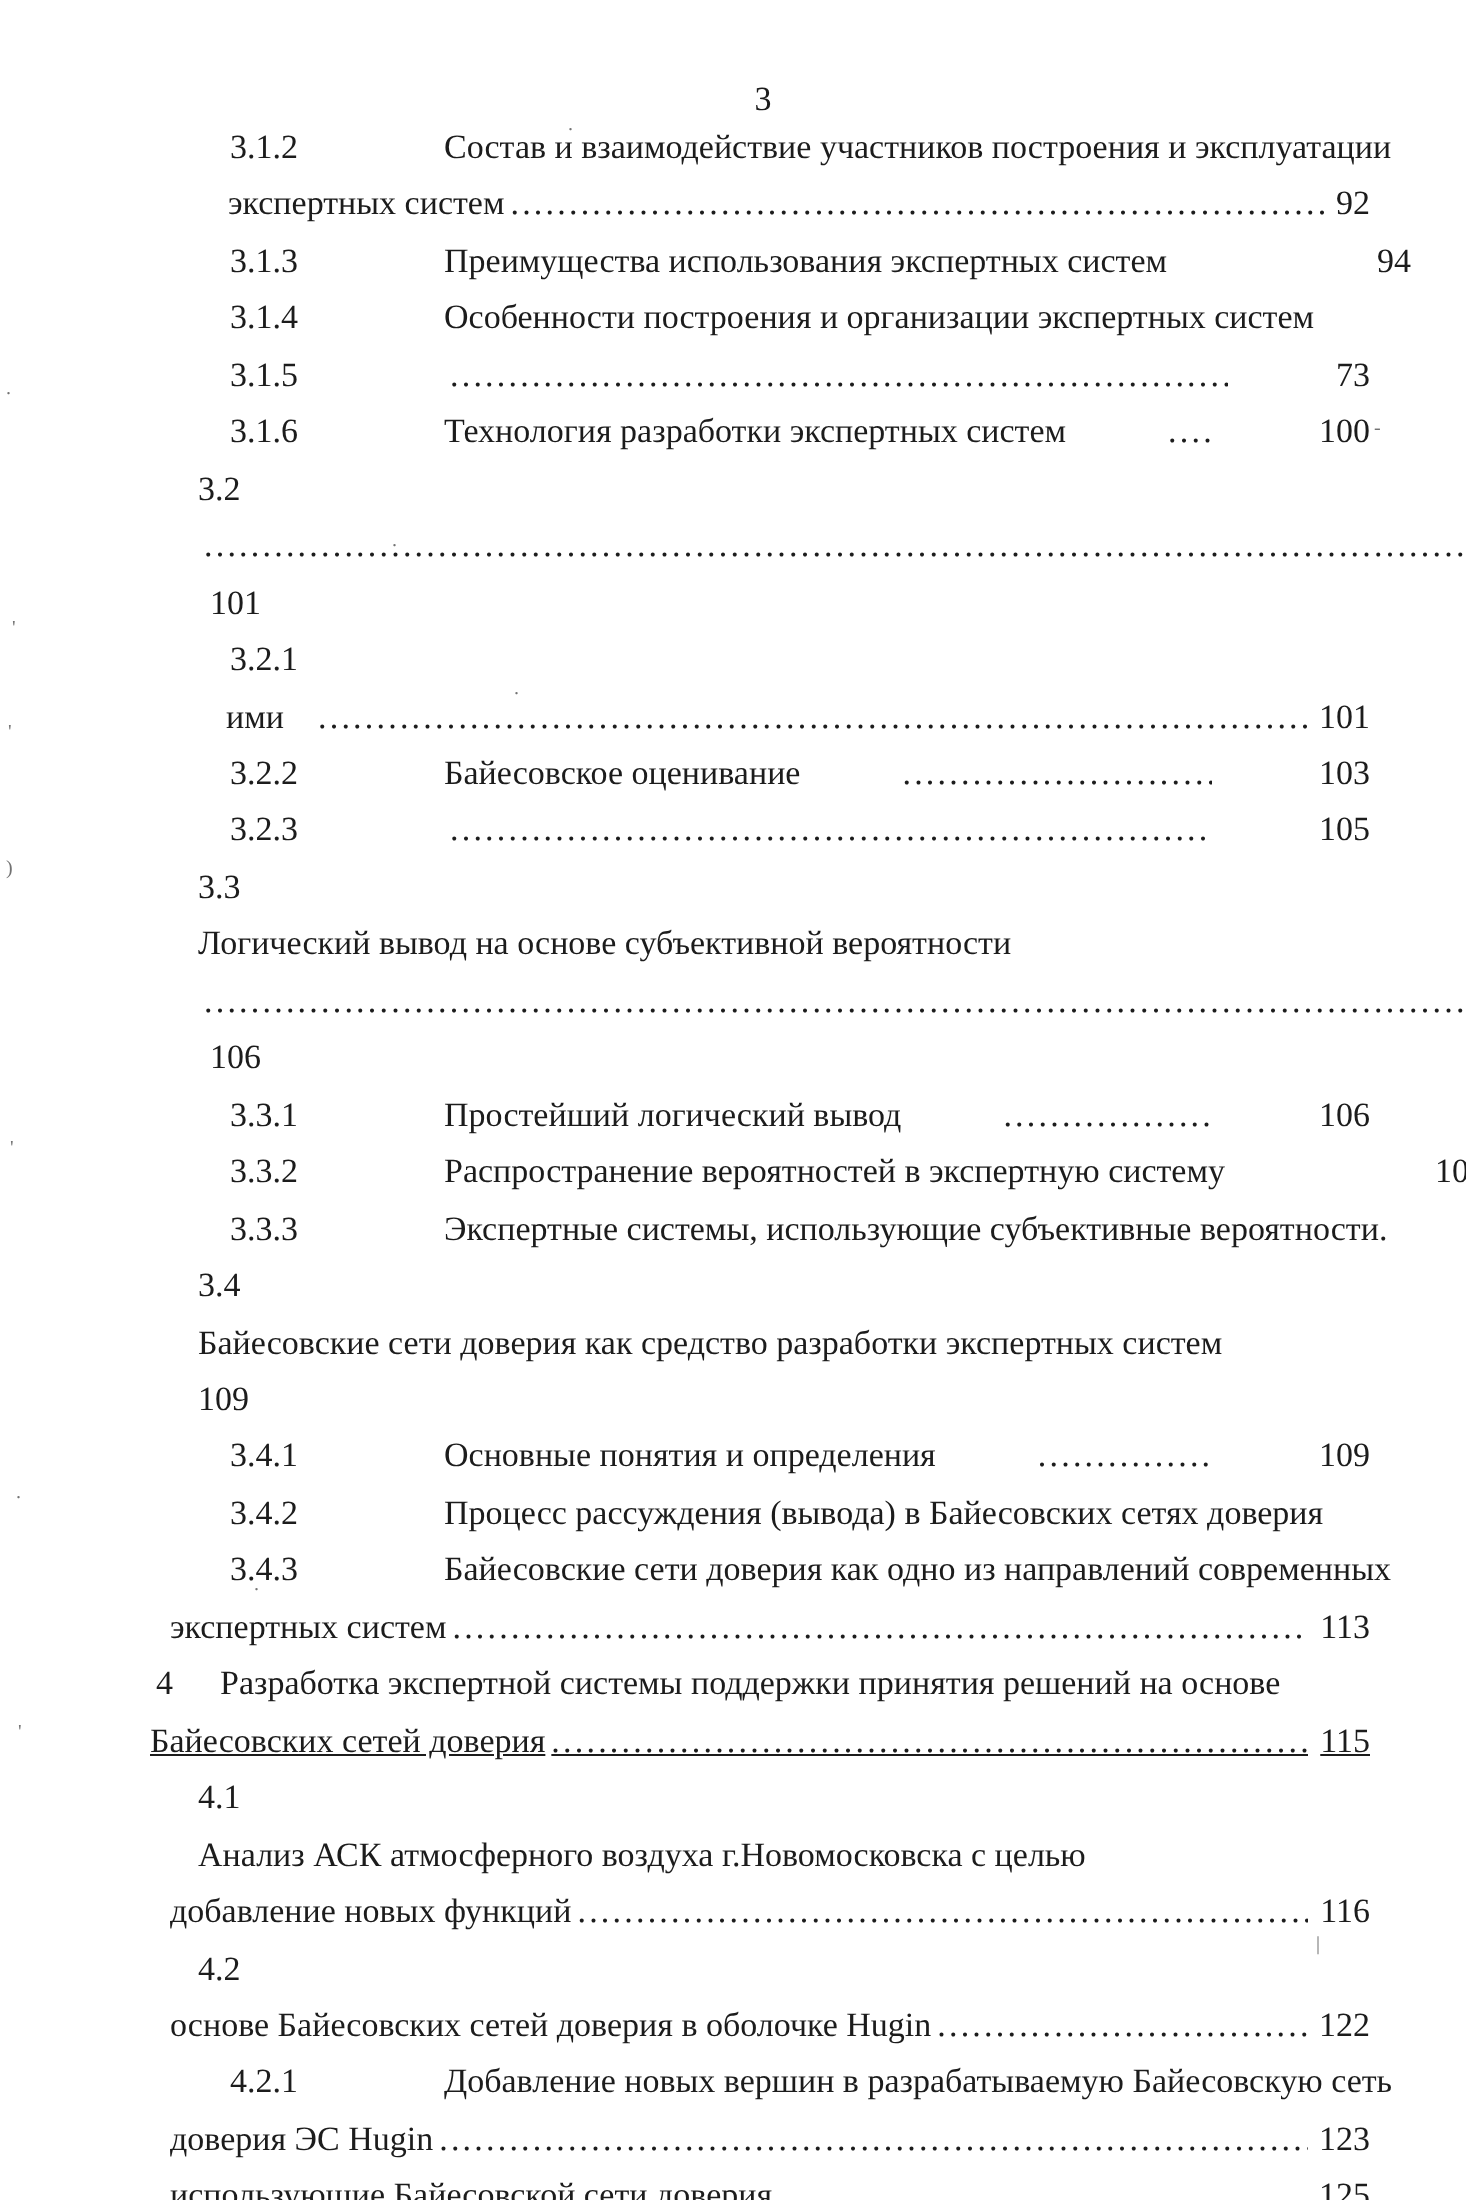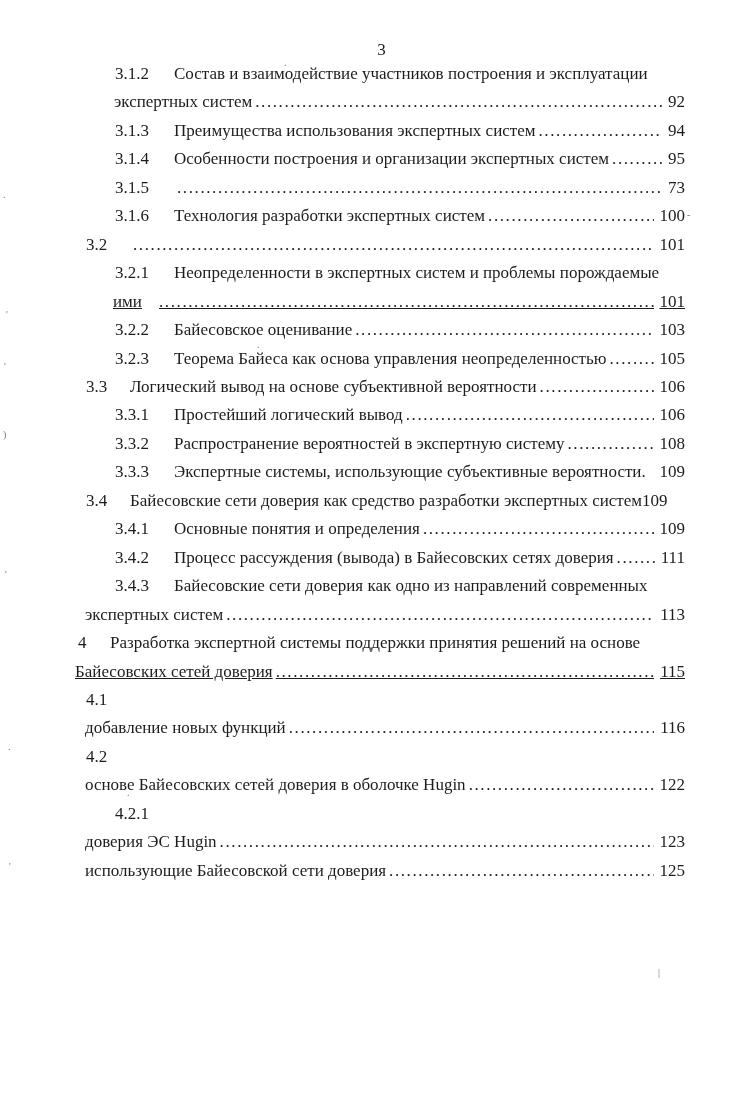--- a/index.html
+++ b/index.html
@@ -20,23 +20,23 @@
     position:absolute; top:60px; left:78px; width:607px;
   }
   .row {
     display:flex; align-items:baseline;
     line-height:28.45px; font-size:17px;
     white-space:nowrap;
   }
   .row .num  { flex:none; }
   .row .text { flex:none; }
   .l1  { margin-left:0;    } .l1 .num  { width:32px; }
-  .l2  { margin-left:8px; } .l2 .num  { width:44px; }
-  .l3  { margin-left:37px; } .l3 .num  { width:59px; }
-  .tab3{ margin-left:35px;text-decoration:underline; } .tab3 .num{ width:43px; }
+  .l2  { margin-left:21px;flex-direction:column; } .l2 .num  { width:44px; }
+  .l3  { margin-left:37px;gap:48px; } .l3 .num  { width:59px; }
+  .tab3{ margin-left:35px; } .tab3 .num{ width:43px; }
   .c0  { margin-left:-3px;text-decoration:underline; }
   .c1  { margin-left:7px;  }
   .c3  { margin-left:36px; }
   .leader {
     flex:1 1 auto; overflow:hidden;
     padding-left:3px;
     white-space:nowrap;
   }
   .leader.dots::before {
     content:"........................................................................................................................................................................................................";
@@ -87,36 +87,34 @@
         <span class="leader dots"></span>
         <span class="pref">100</span>
       </div>
       <div class="row l2">
         <span class="num">3.2</span>
         <span class="leader dots"></span>
         <span class="pref">101</span>
       </div>
       <div class="row l3">
         <span class="num">3.2.1</span>
-        <span class="text">Неопределенности в экспертных систем и проблемы порождаемые</span>
       </div>
       <div class="row tab3">
         <span class="num">ими</span>
         <span class="leader dots"></span>
         <span class="pref">101</span>
       </div>
       <div class="row l3">
         <span class="num">3.2.2</span>
         <span class="text">Байесовское оценивание</span>
         <span class="leader dots"></span>
         <span class="pref">103</span>
       </div>
       <div class="row l3">
         <span class="num">3.2.3</span>
-        <span class="text">Теорема Байеса как основа управления неопределенностью</span>
         <span class="leader dots"></span>
         <span class="pref">105</span>
       </div>
       <div class="row l2">
         <span class="num">3.3</span>
         <span class="text">Логический вывод на основе субъективной вероятности</span>
         <span class="leader dots"></span>
         <span class="pref">106</span>
       </div>
       <div class="row l3">
@@ -167,36 +165,38 @@
         <span class="num">4</span>
         <span class="text">Разработка экспертной системы поддержки принятия решений на основе</span>
       </div>
       <div class="row c0">
         <span class="text">Байесовских сетей доверия</span>
         <span class="leader dots"></span>
         <span class="pref">115</span>
       </div>
       <div class="row l2">
         <span class="num">4.1</span>
+        <span class="text">Анализ АСК атмосферного воздуха г.Новомосковска с целью</span>
       </div>
       <div class="row c1">
         <span class="text">добавление новых функций</span>
         <span class="leader dots"></span>
         <span class="pref">116</span>
       </div>
       <div class="row l2">
         <span class="num">4.2</span>
       </div>
       <div class="row c1">
         <span class="text">основе Байесовских сетей доверия в оболочке Hugin</span>
         <span class="leader dots"></span>
         <span class="pref">122</span>
       </div>
       <div class="row l3">
         <span class="num">4.2.1</span>
+        <span class="text">Добавление новых вершин в разрабатываемую Байесовскую сеть</span>
       </div>
       <div class="row c1">
         <span class="text">доверия ЭС Hugin</span>
         <span class="leader dots"></span>
         <span class="pref">123</span>
       </div>
       <div class="row c1">
         <span class="text">использующие Байесовской сети доверия</span>
         <span class="leader dots"></span>
         <span class="pref">125</span>

